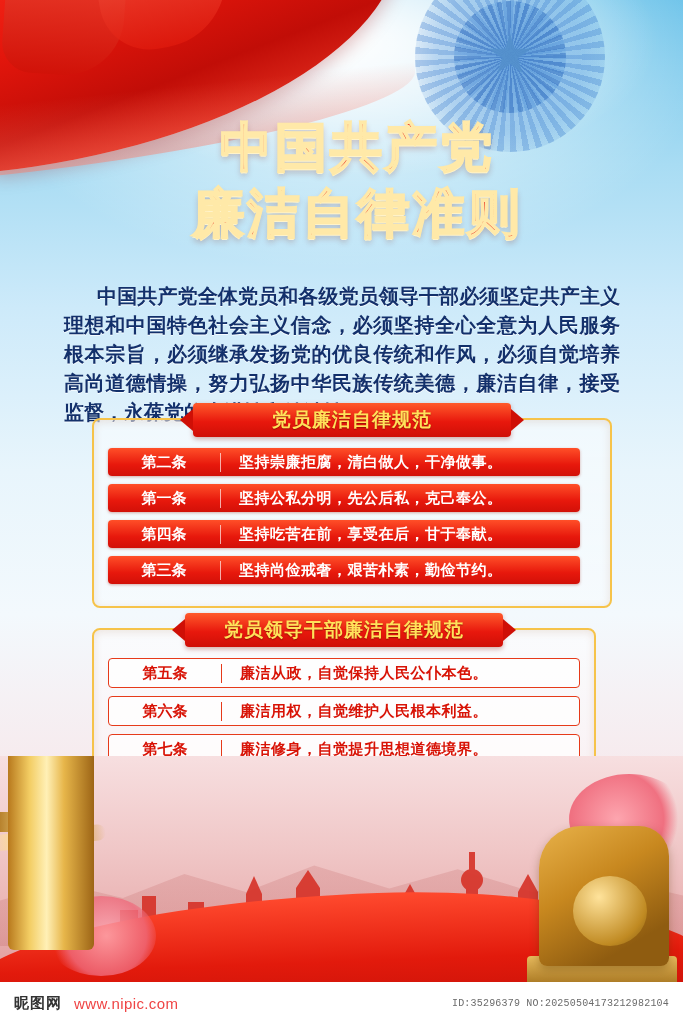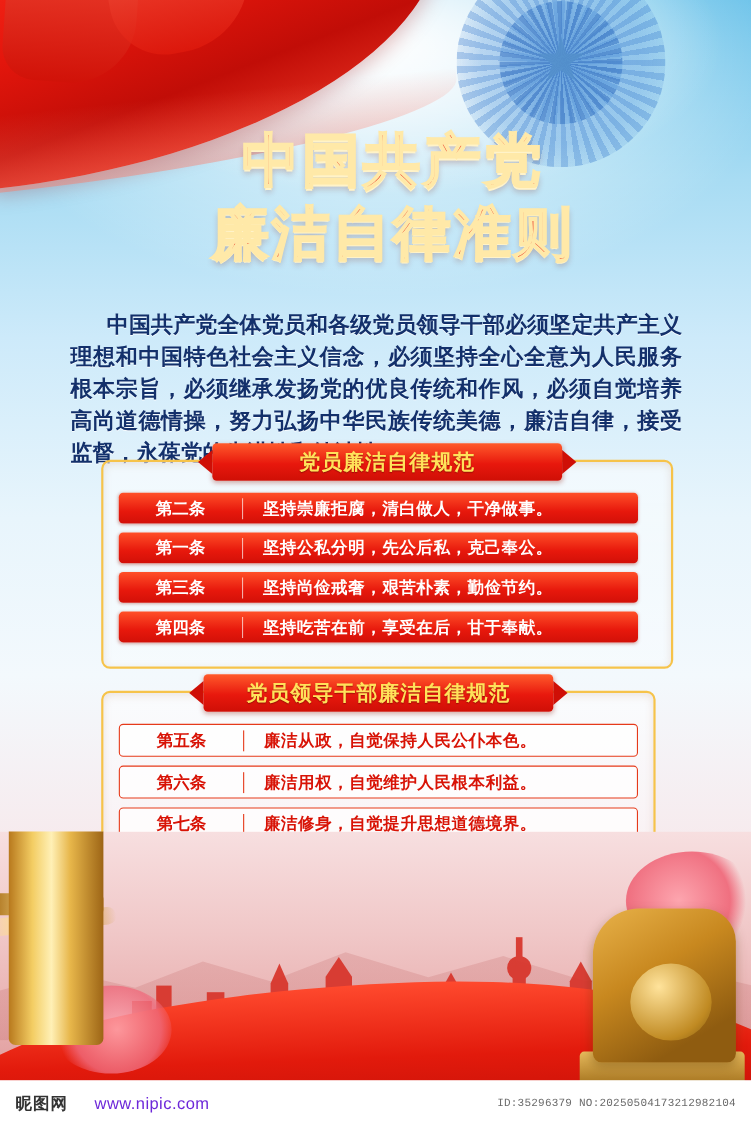--- a/index.html
+++ b/index.html
@@ -231,21 +231,21 @@
 
   
   .footer{
     position:absolute;left:0;bottom:0;width:683px;height:42px;background:#fff;
     display:flex;align-items:center;
   }
   .footer-logo{
     margin-left:14px;font-size:15px;color:#333;font-weight:bold;letter-spacing:1px;
   }
   .footer-url{
-    margin-left:24px;font-size:15px;color:#6d28d9;letter-spacing:.4px;
+    margin-left:12px;font-size:15px;color:#ef4444;letter-spacing:.4px;
   }
   .footer-id{
     position:absolute;right:14px;font-size:10px;color:#6b6b6b;letter-spacing:.2px;font-family:Liberation Mono, monospace;
   }
 </style>
 </head>
 <body>
 
 <div class="poster">
 
@@ -275,26 +275,26 @@
     <div class="rows">
       <div class="row row-filled">
         <div class="num">第二条</div>
         <div class="txt">坚持崇廉拒腐，清白做人，干净做事。</div>
       </div>
       <div class="row row-filled">
         <div class="num">第一条</div>
         <div class="txt">坚持公私分明，先公后私，克己奉公。</div>
       </div>
       <div class="row row-filled">
+        <div class="num">第四条</div>
+        <div class="txt">坚持吃苦在前，享受在后，甘于奉献。</div>
+      </div>
+      <div class="row row-filled">
         <div class="num">第三条</div>
         <div class="txt">坚持尚俭戒奢，艰苦朴素，勤俭节约。</div>
-      </div>
-      <div class="row row-filled">
-        <div class="num">第四条</div>
-        <div class="txt">坚持吃苦在前，享受在后，甘于奉献。</div>
       </div>
     </div>
   </div>
 
   <div class="panel panel2">
     <div class="panel-head">
       <span>党员领导干部廉洁自律规范</span>
     </div>
     <div class="rows">
       <div class="row row-outline">

